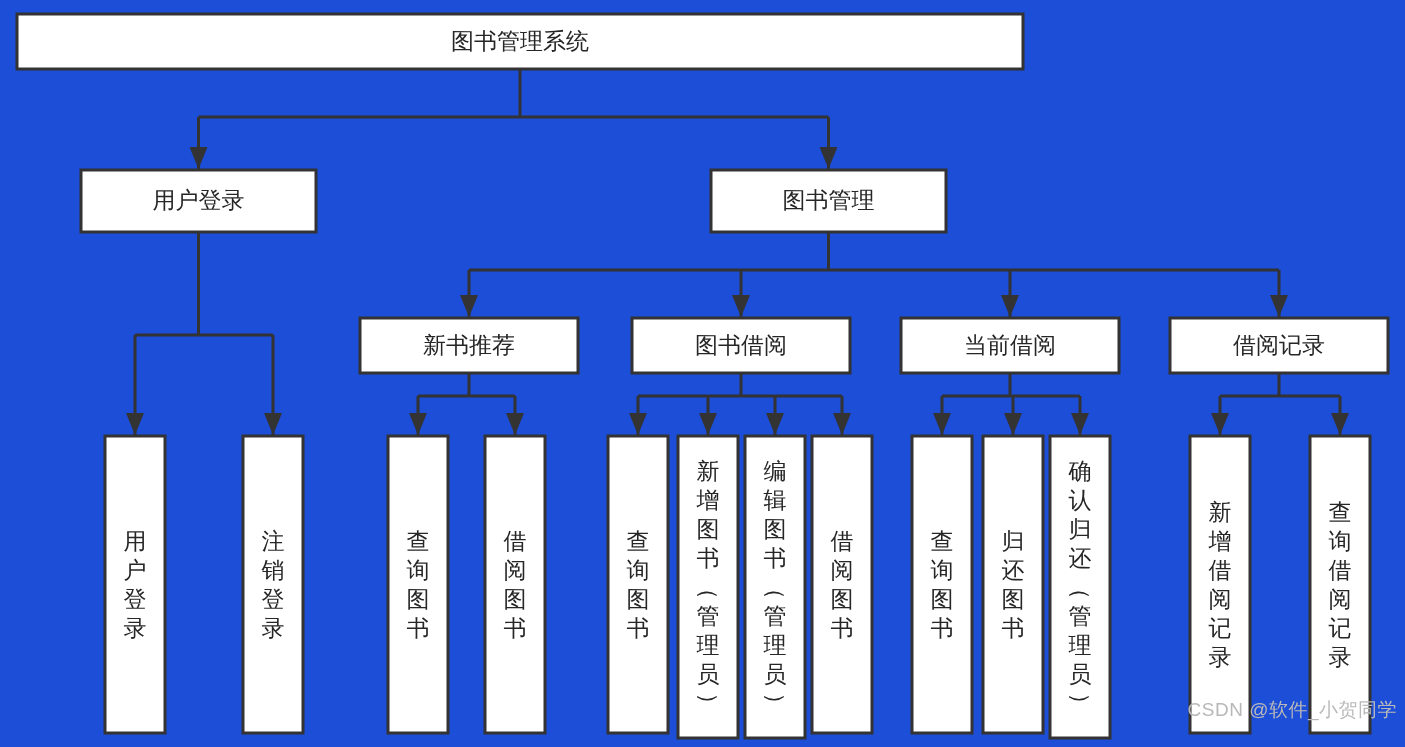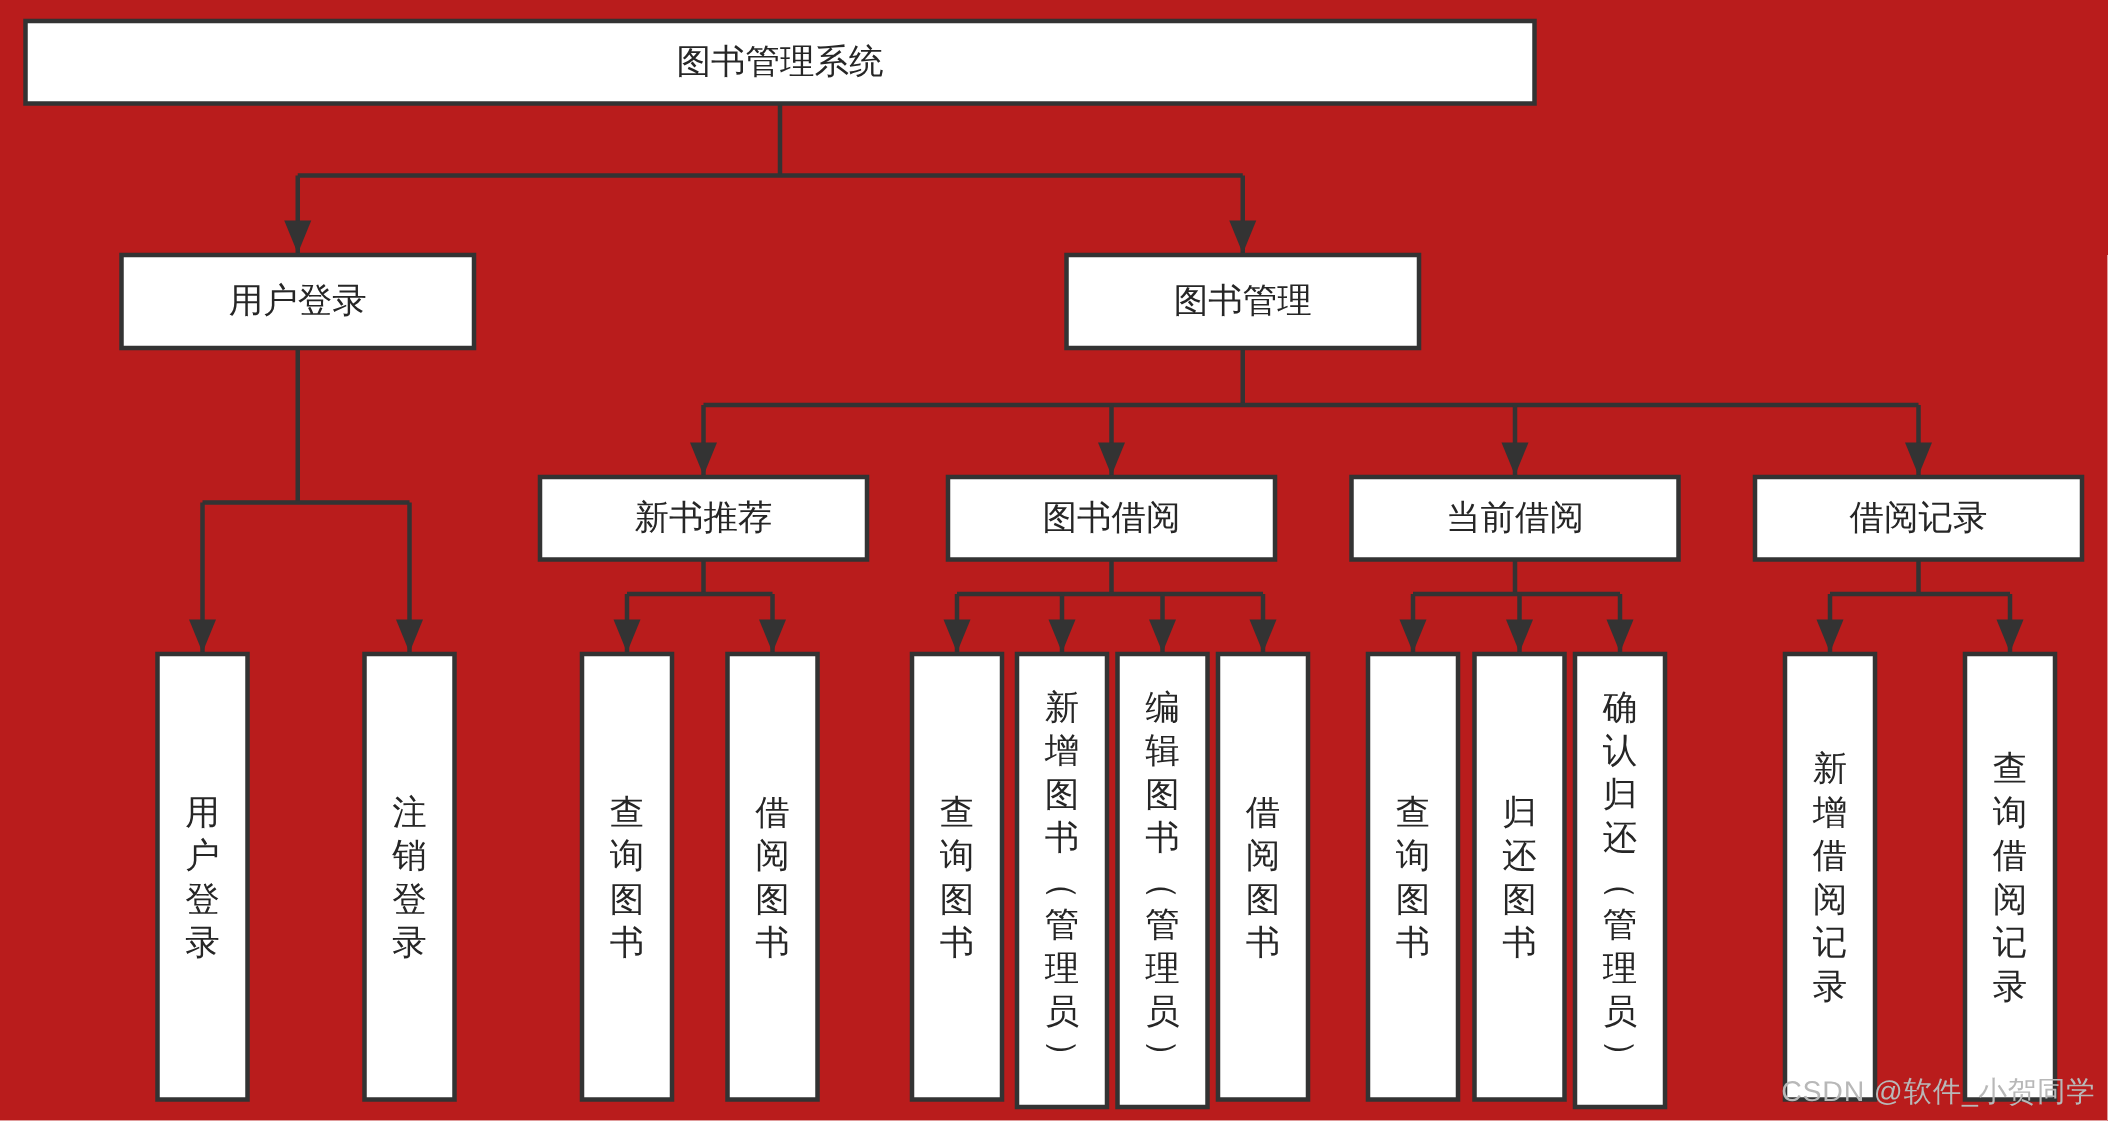--- a/index.html
+++ b/index.html
@@ -7,21 +7,21 @@
     padding: 0;
     background: #ffffff;
   }
   body {
     font-family: "Liberation Sans", "DejaVu Sans", sans-serif;
   }
   #diagram-root {
     position: relative;
     width: 1405px;
     height: 747px;
-    background: #b91c1c;
+    background: #1d4ed8;
     overflow: hidden;
   }
   svg#tree-svg {
     position: absolute;
     left: 0;
     top: 0;
     width: 1405px;
     height: 747px;
     display: block;
   }
@@ -49,21 +49,21 @@
   }
   .node-label-vertical {
     fill: #262626;
     font-family: "Liberation Sans", "DejaVu Sans", sans-serif;
     font-size: 23px;
     text-anchor: middle;
   }
   .watermark-text {
     position: absolute;
     right: 8px;
-    bottom: 6px;
+    bottom: 24px;
     font-family: "Liberation Sans", "DejaVu Sans", sans-serif;
     font-size: 19px;
     color: #b8b8b8;
     white-space: nowrap;
     letter-spacing: 0.5px;
     pointer-events: none;
   }
 </style>
 </head>
 <body>

